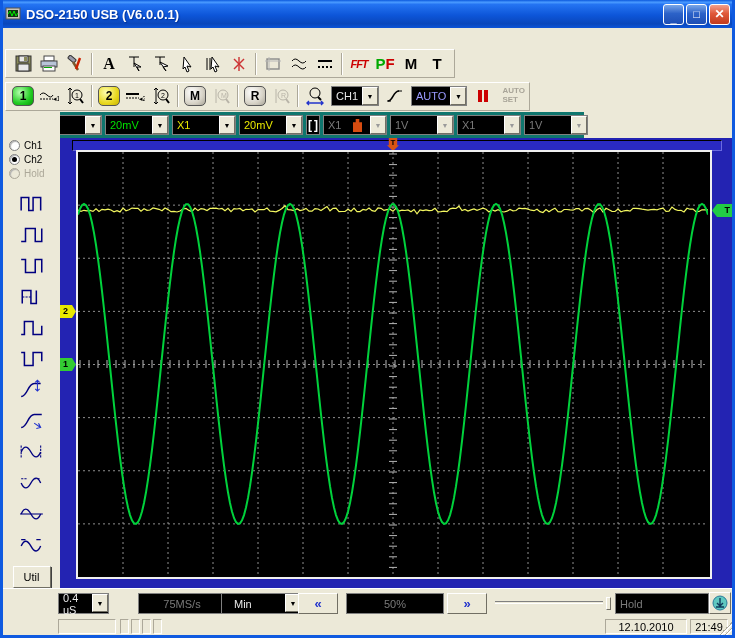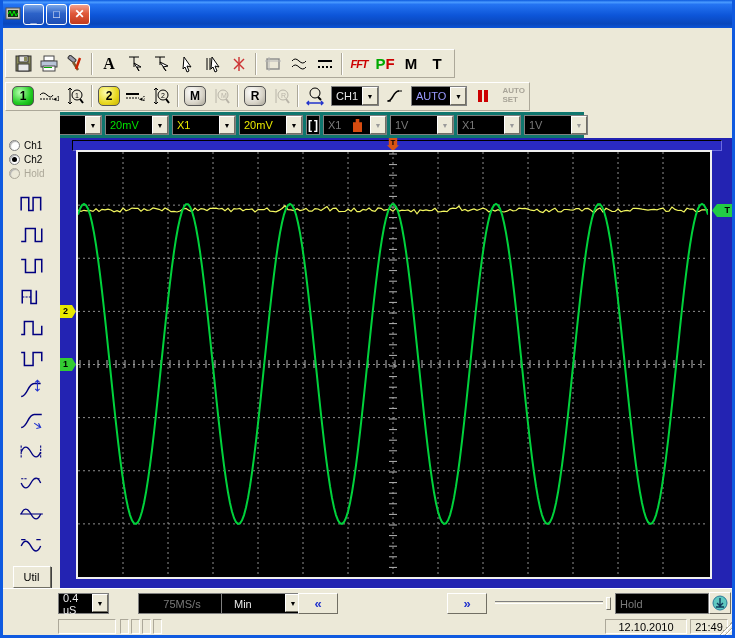--- a/index.html
+++ b/index.html
@@ -124,20 +124,21 @@
 <body>
 
 <div id="window">
 
   <div id="titlebar">
     <svg width="16" height="16" viewBox="0 0 16 16">
       <rect x="1" y="2" width="14" height="11" fill="#c8c4b8" stroke="#555"></rect>
       <rect x="3" y="4" width="10" height="7" fill="#113311"></rect>
       <polyline points="3,8 5,5 7,10 9,5 11,10 13,7" fill="none" stroke="#00ee00" stroke-width="1"></polyline>
     </svg>
+    <span id="title-text">DSO-2150 USB (V6.0.0.1)</span>
     <div class="tb-btn" id="btn-min">
         <span>_</span>
       </div>
     <div class="tb-btn">
         <span>□</span>
       </div>
     <div class="tb-btn close">
         <span>✕</span>
       </div>
   </div>
@@ -621,20 +622,23 @@
     <div class="disp" style="left:135px; width:88px;">
       <span class="grey-text">75MS/s</span>
     </div>
     <div class="combo" style="left:218px; position:absolute; top:4px;padding-left:8px;">
       <span class="combo-text white-text" style="width:55px">Min</span>
       <span class="combo-btn">▼</span>
     </div>
     <div class="nav-btn" style="left:295px;">
       <span>«</span>
     </div>
+    <div class="disp" style="left:343px; width:98px;">
+      <span class="grey-text">50%</span>
+    </div>
     <div class="nav-btn" style="left:444px;">
       <span>»</span>
     </div>
     <div id="bslider">
       <div class="btrack"></div>
       <div class="bhandle"></div>
     </div>
     <div class="disp" style="left:612px; width:94px; justify-content:flex-start; padding-left:4px;">
       <span class="grey-text">Hold</span>
     </div>

